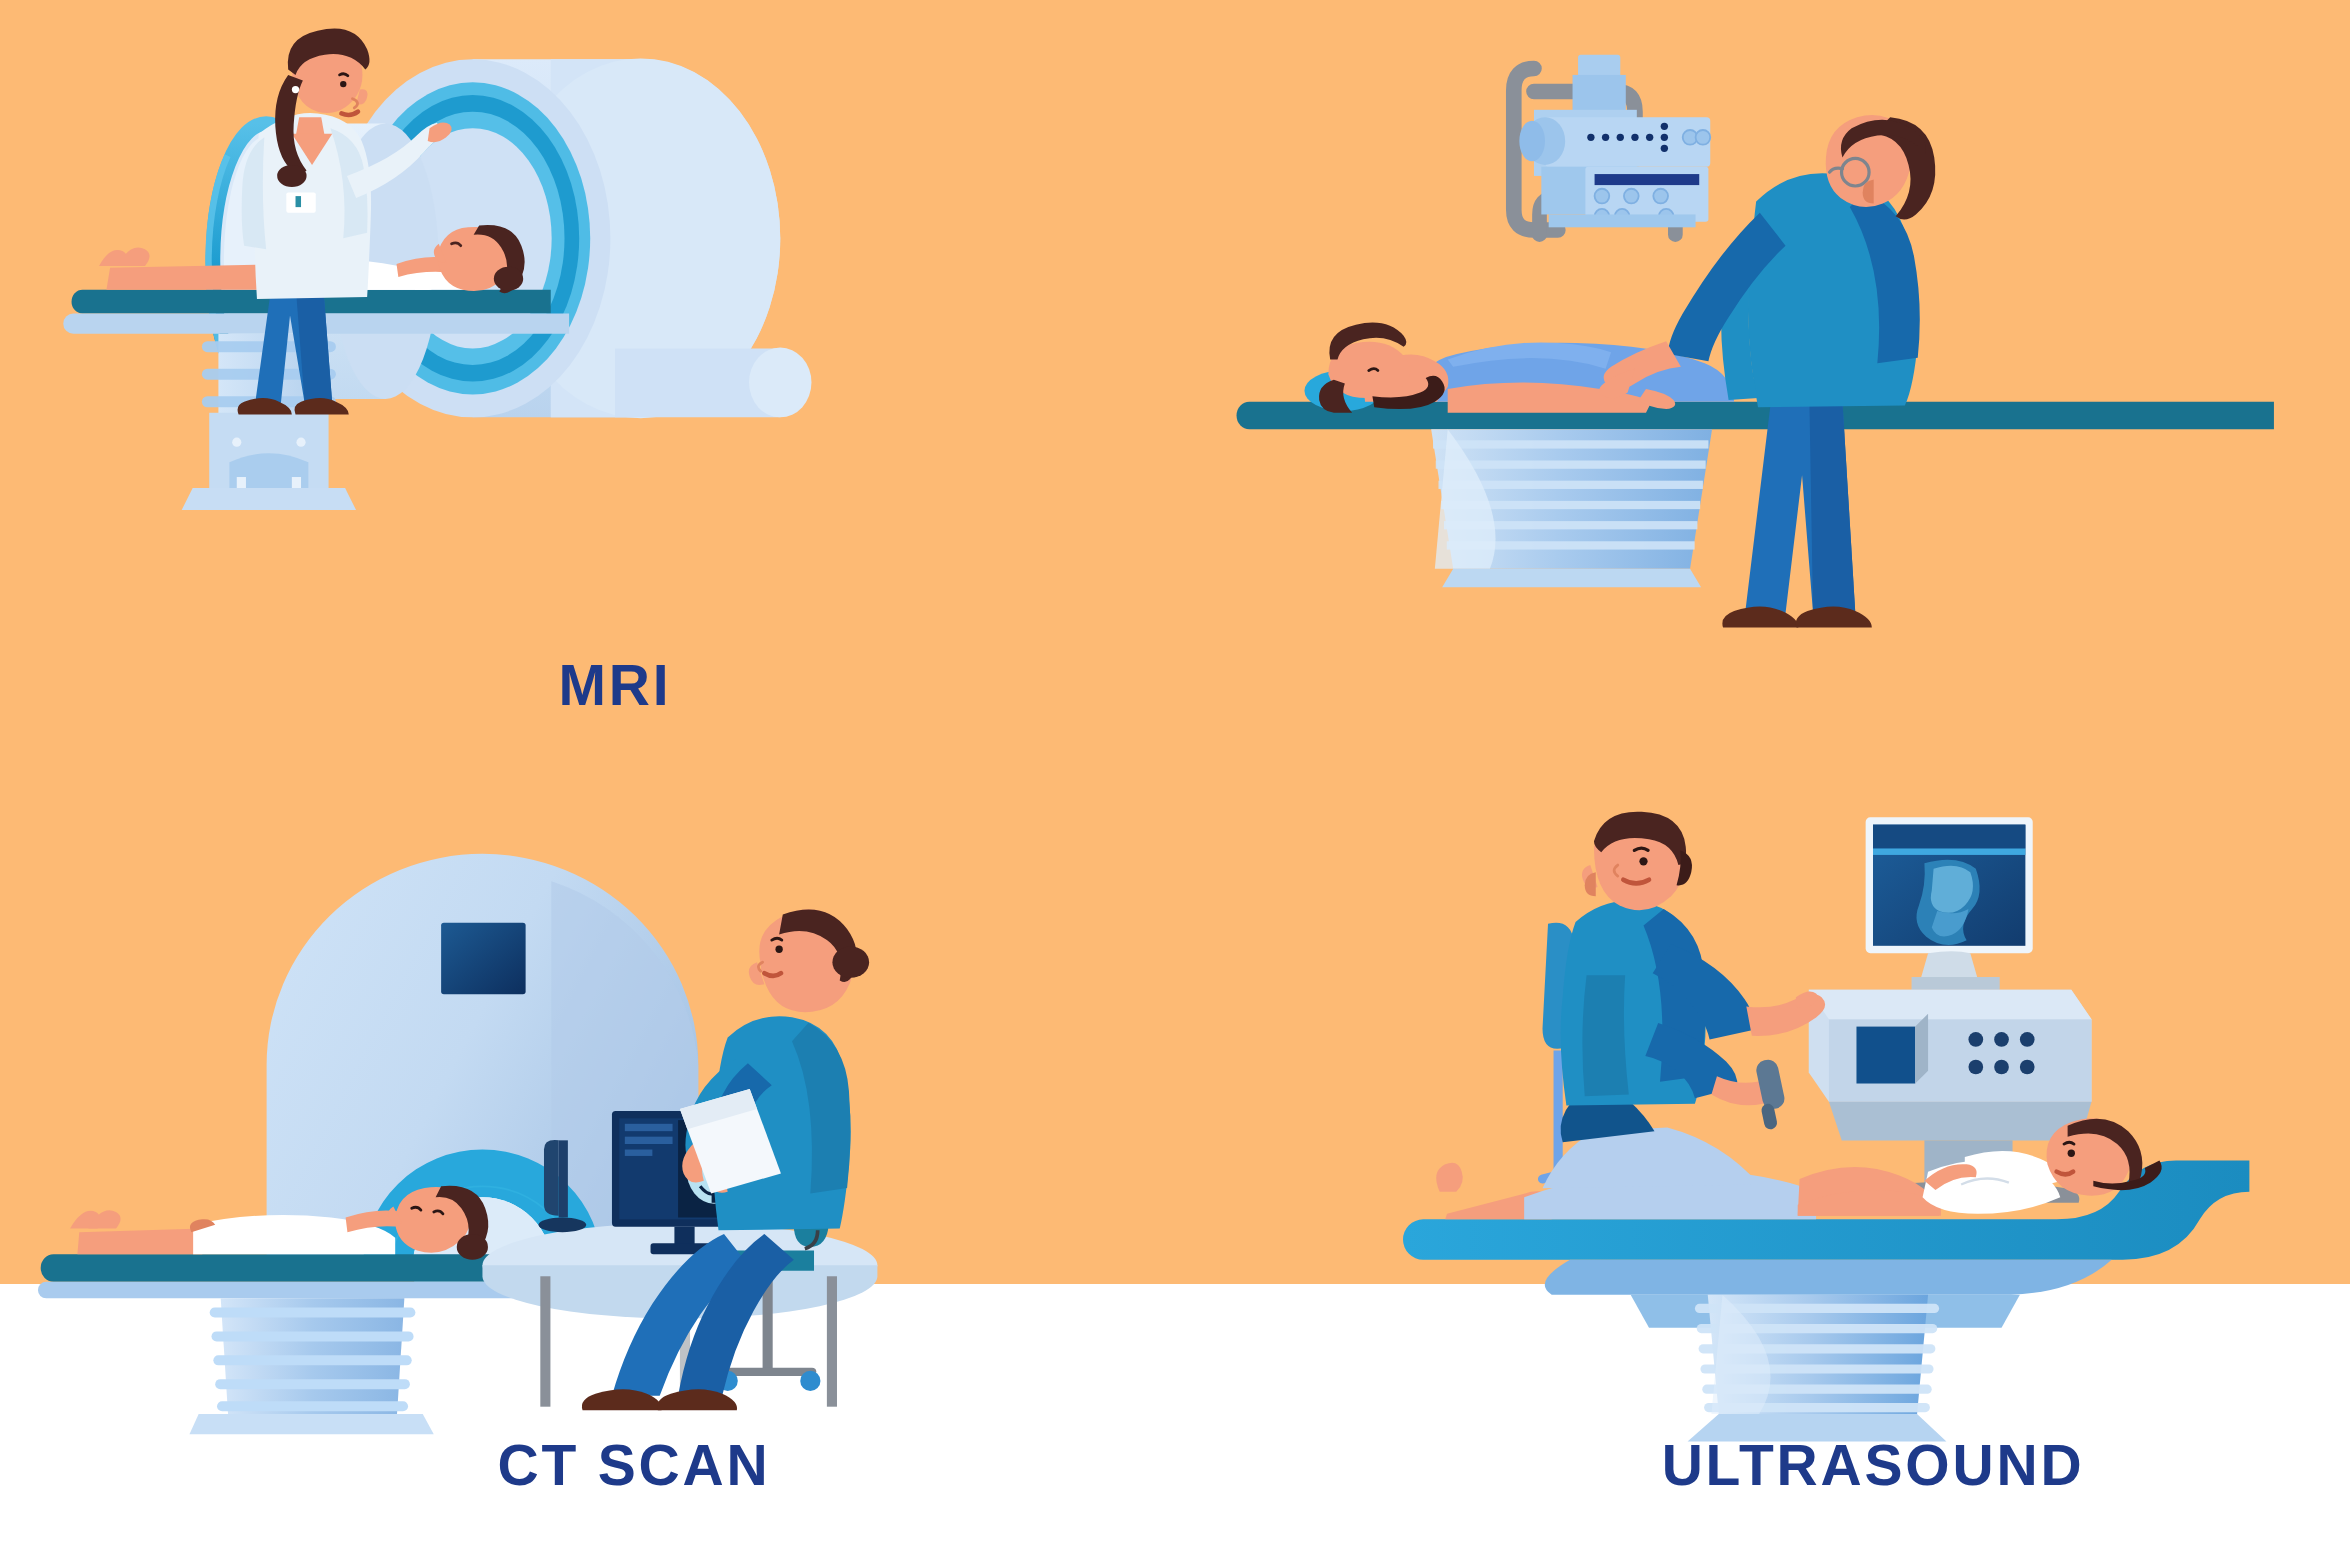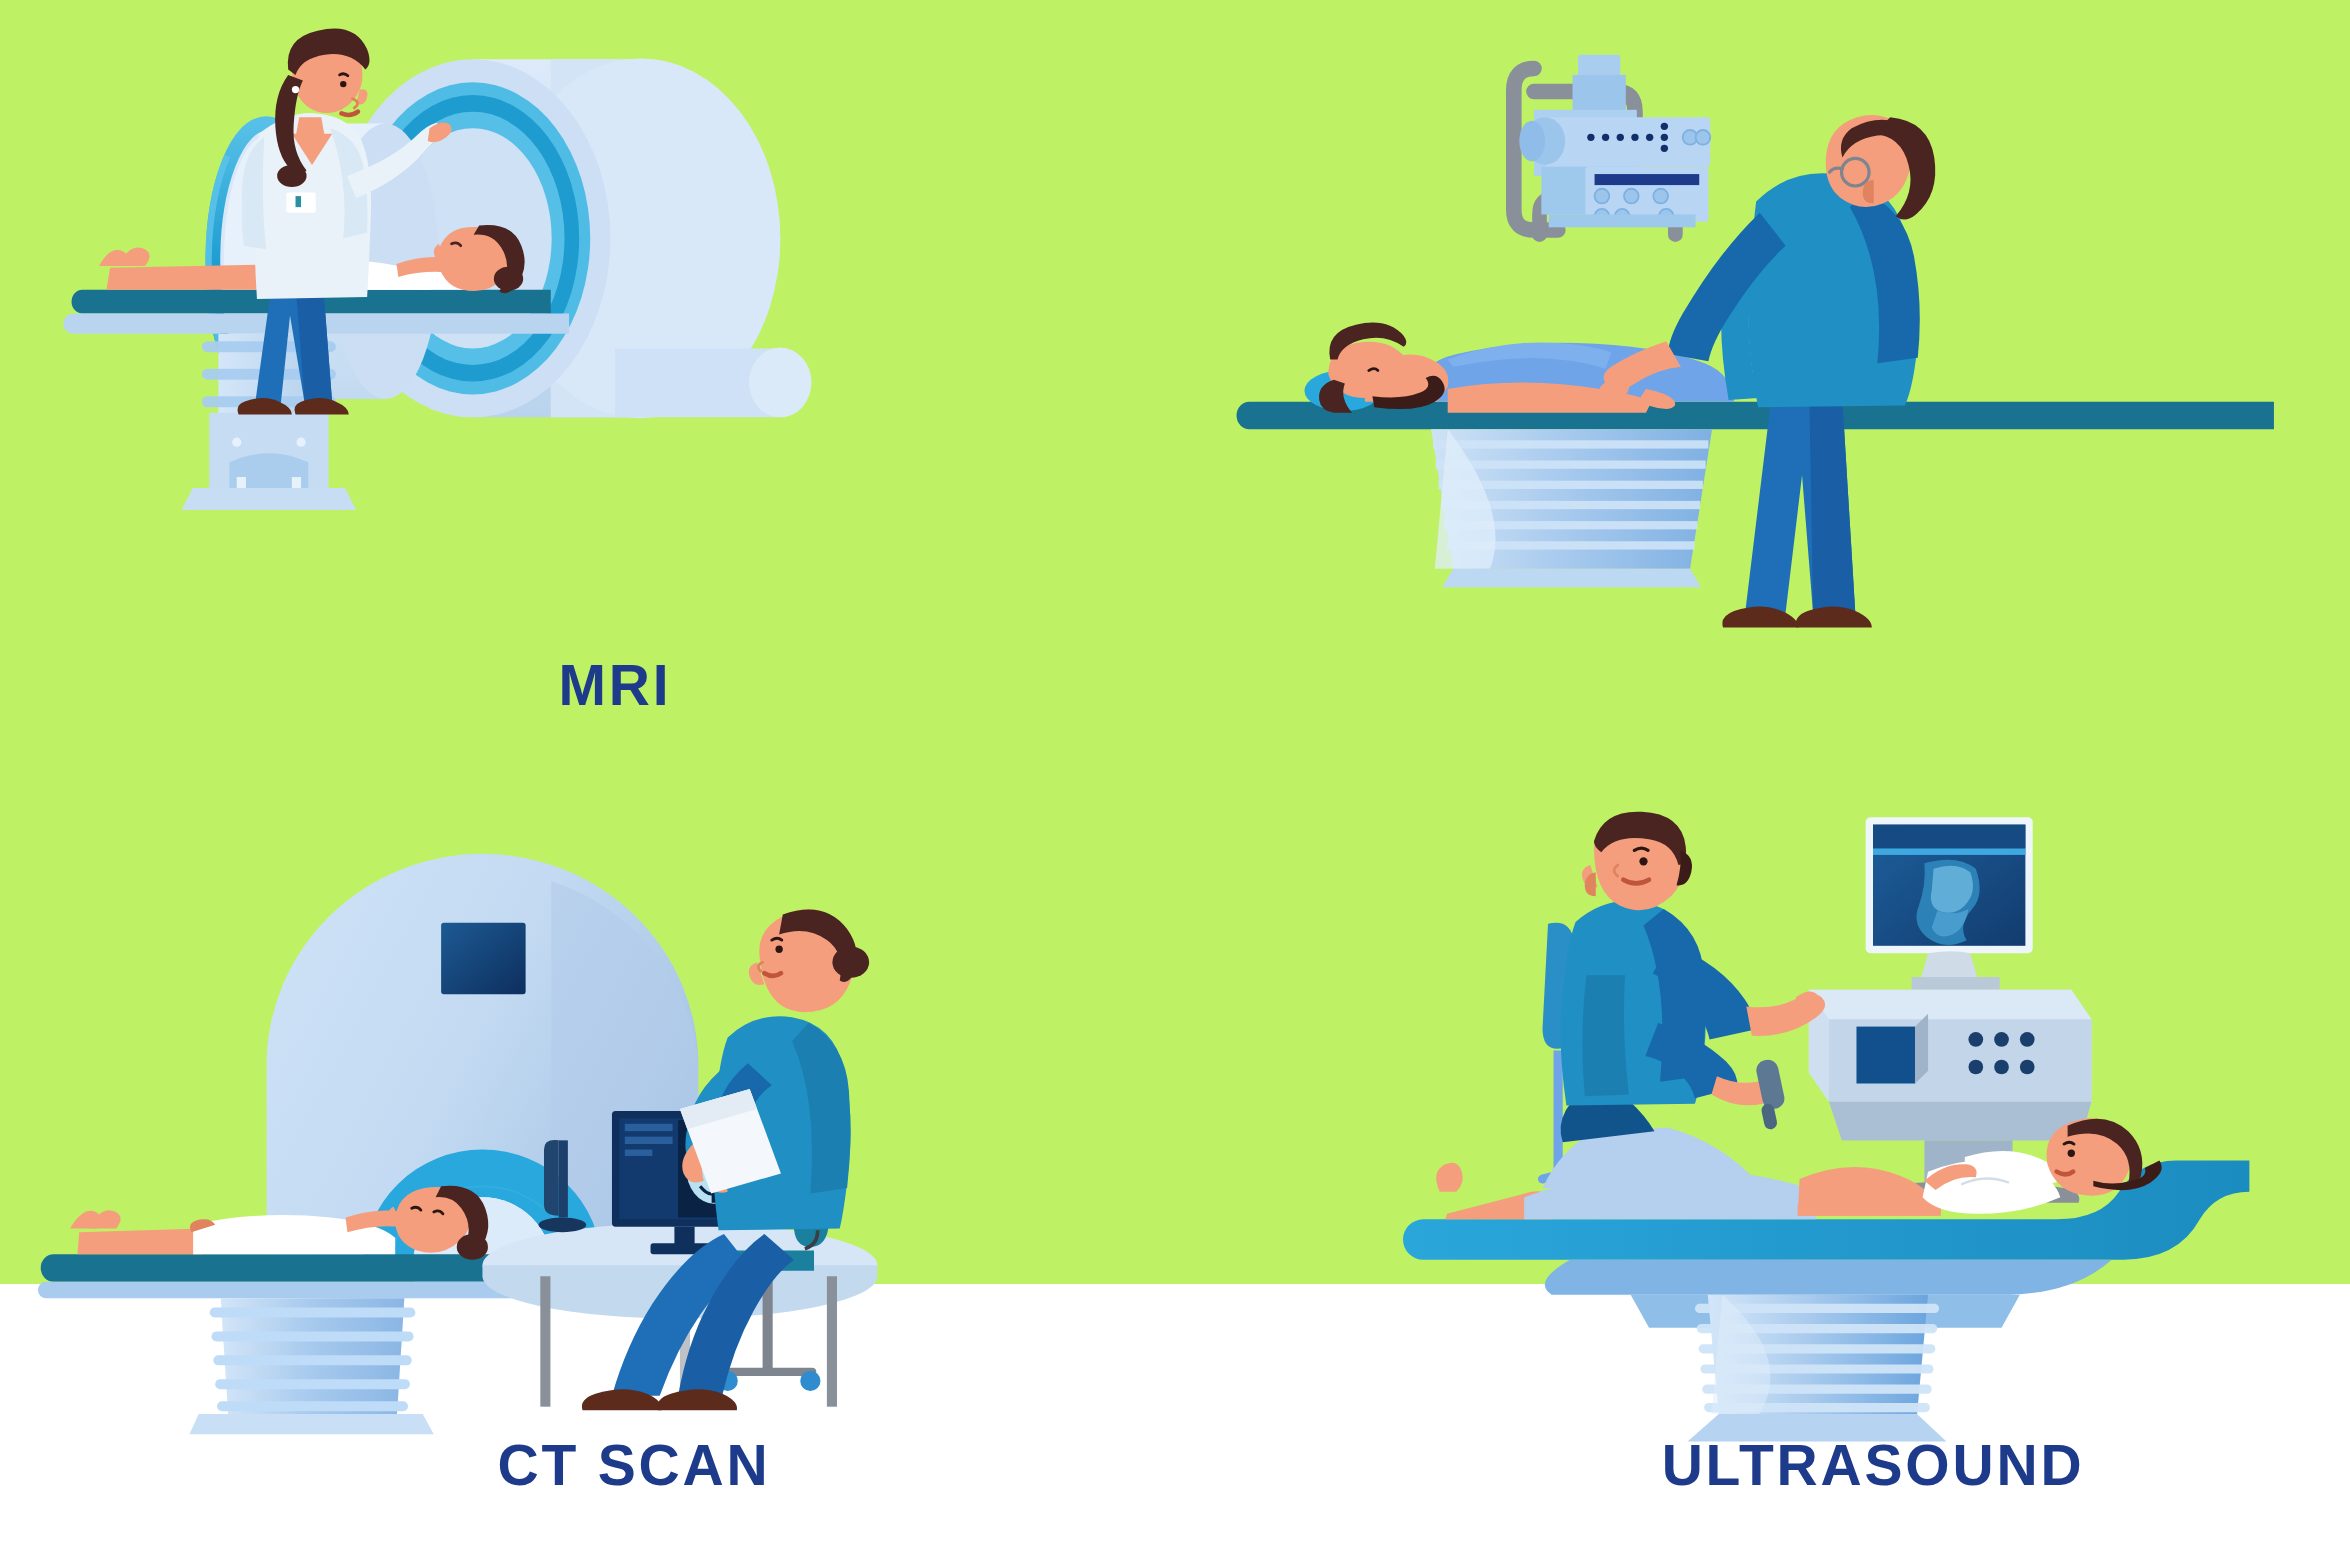--- a/index.html
+++ b/index.html
@@ -1,17 +1,17 @@
 <!DOCTYPE html>
 <html style="font-size:14.7px"><head>
 <meta charset="utf-8">
 <style>
   html,body{margin:0;padding:0;background:#ffffff;}
   body{width:2351px;height:1568px;font-family:"Liberation Sans",sans-serif;overflow:hidden;}
-  .board{position:relative;width:2351px;height:1284px;background:#bef264;}
+  .board{position:relative;width:2351px;height:1284px;background:#fdba74;}
   .panel{position:absolute;}
   .scene{position:absolute;inset:0;}
   .cap{position:absolute;width:100%;text-align:center;font-weight:bold;color:#1e3a8a;
        font-size:57px;letter-spacing:2.8px;font-family:"Liberation Sans",sans-serif;}
   svg{display:block;overflow:visible;}
 </style>
 </head>
 <body>
 
 <div class="board">

